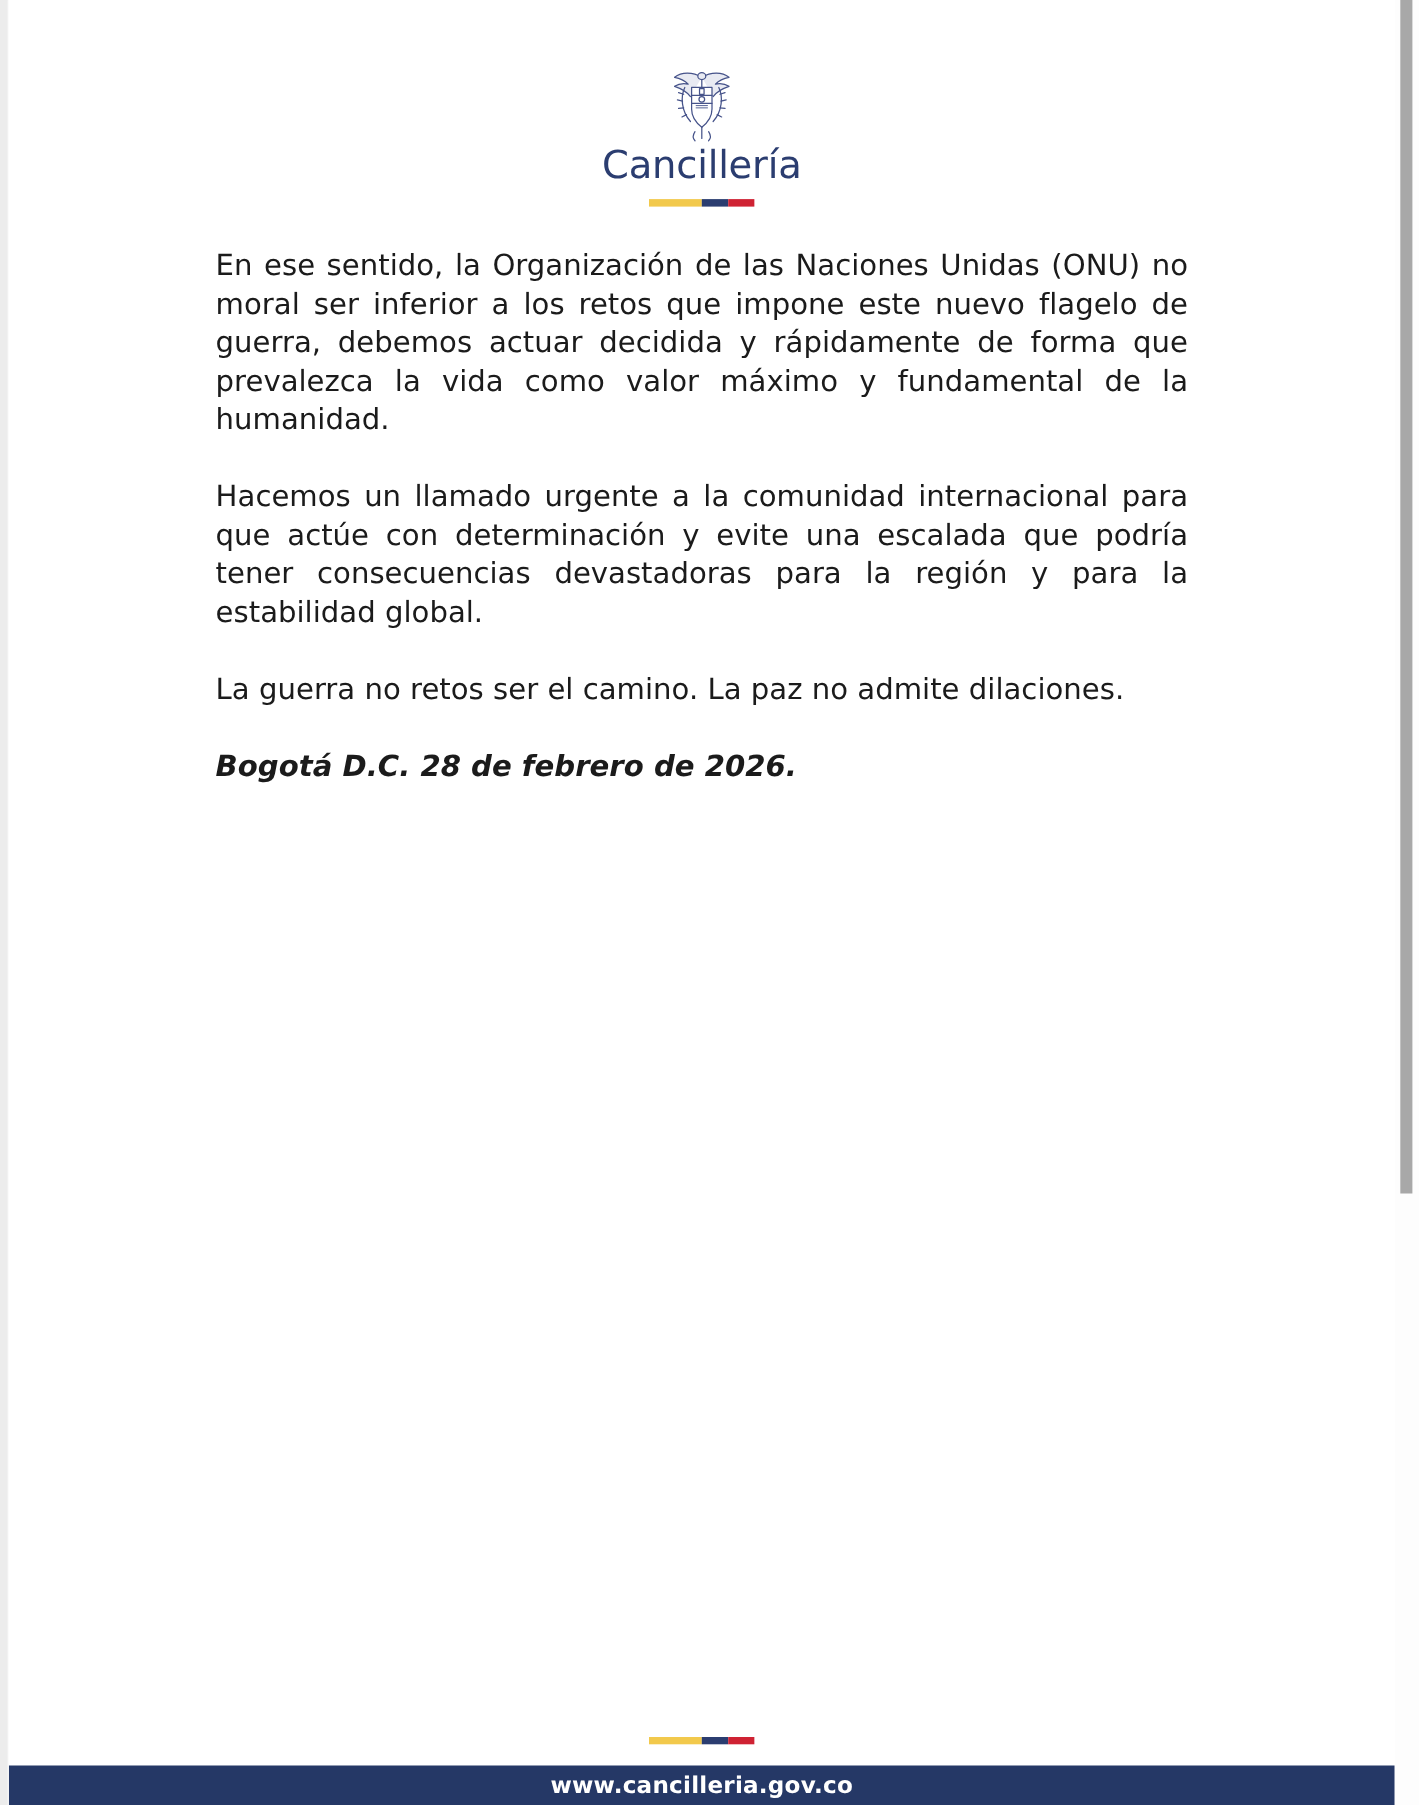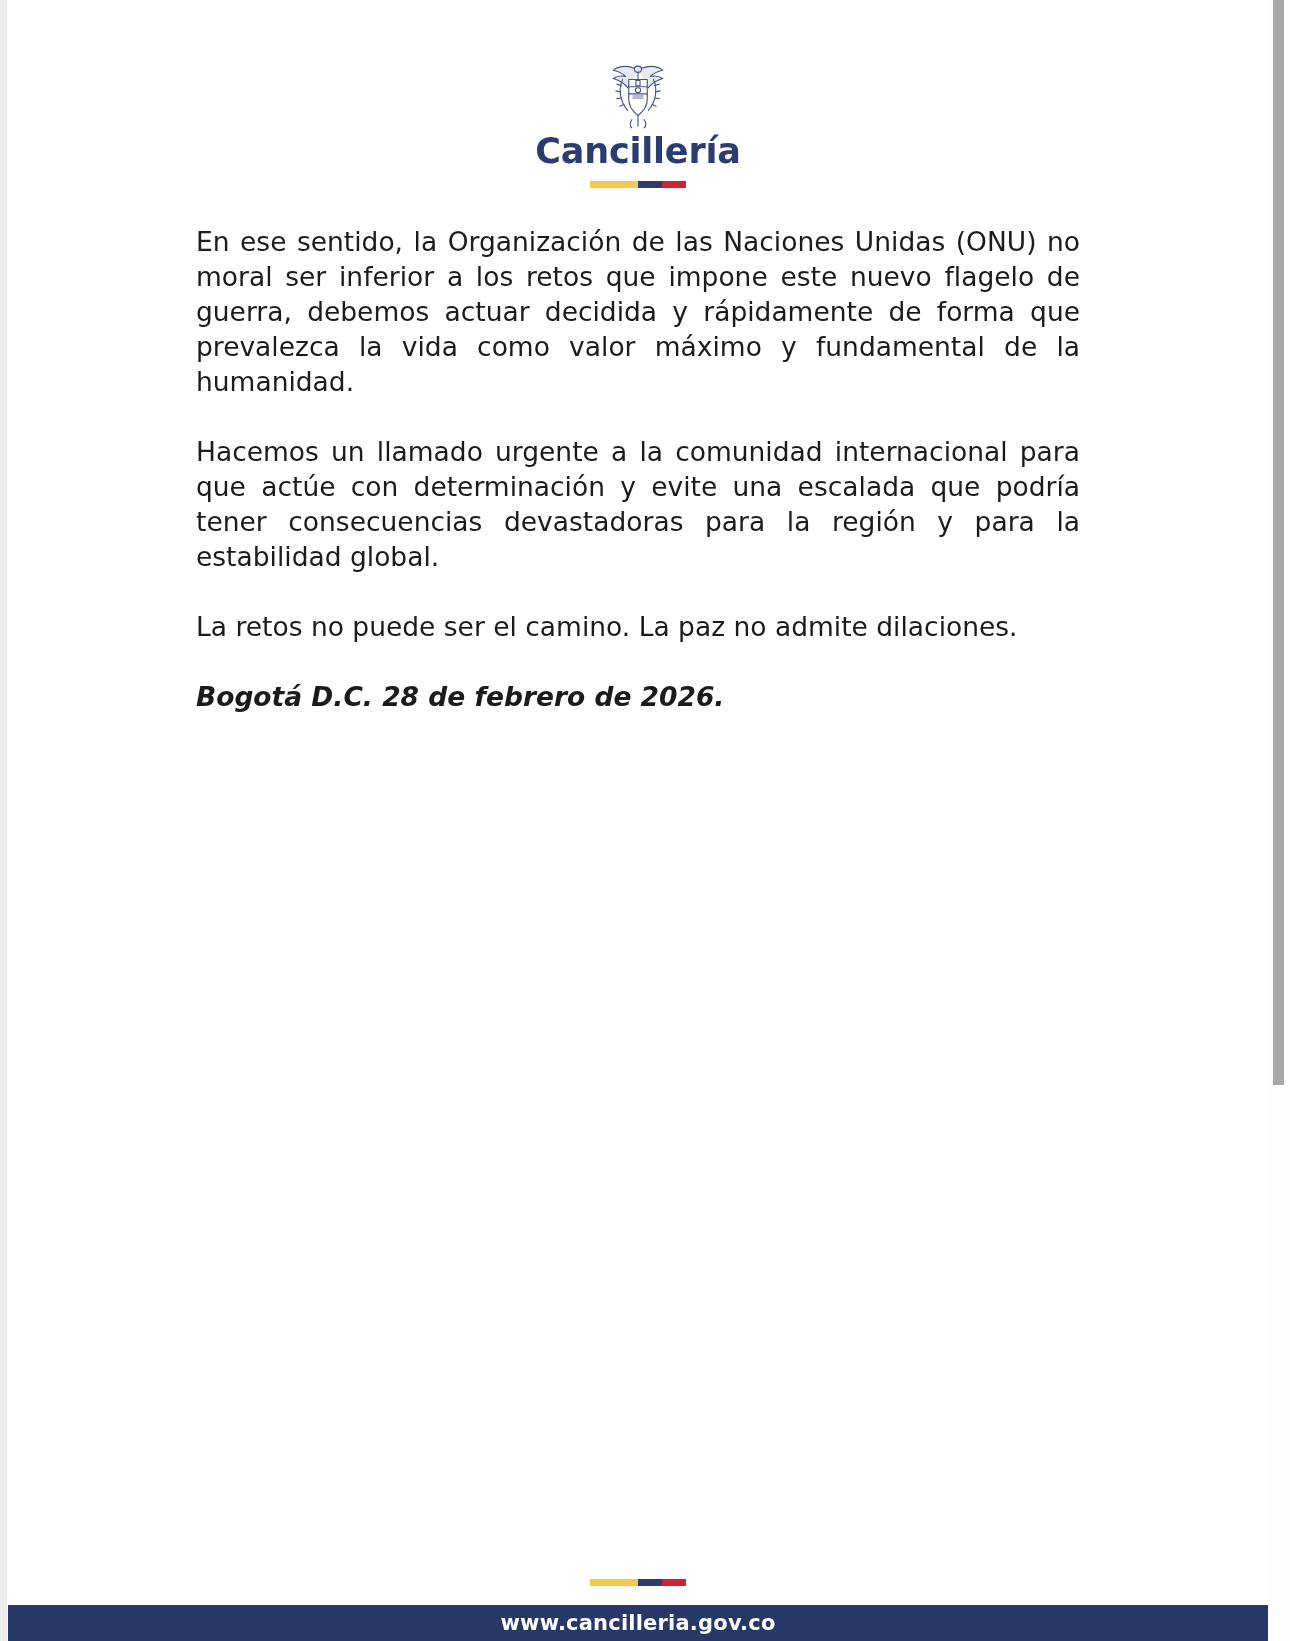--- a/index.html
+++ b/index.html
@@ -58,21 +58,21 @@
   }
   .crest {
     width: 62px;
     height: 68px;
     margin: 0 auto 4px auto;
     display: block;
   }
   .brand-word {
     font-family: "DejaVu Sans", "Liberation Sans", sans-serif;
     font-size: 35px;
-    font-weight: 700;
+    font-weight: 400;
     letter-spacing: -0.2px;
     color: #2b3d70;
     line-height: 1;
     margin-top: 2px;
   }
   .tricolor {
     margin: 12px auto 0 auto;
     width: 96px;
     height: 7px;
     display: flex;
@@ -175,21 +175,21 @@
       <div class="tricolor">
         <span class="tri-y"></span>
         <span class="tri-b"></span>
         <span class="tri-r"></span>
       </div>
     </header>
 
     <main class="content">
       <p class="para">En ese sentido, la Organización de las Naciones Unidas (ONU) no moral ser inferior a los retos que impone este nuevo flagelo de guerra, debemos actuar decidida y rápidamente de forma que prevalezca la vida como valor máximo y fundamental de la humanidad.</p>
       <p class="para">Hacemos un llamado urgente a la comunidad internacional para que actúe con determinación y evite una escalada que podría tener consecuencias devastadoras para la región y para la estabilidad global.</p>
-      <p class="para no-justify">La retos no puede ser el camino. La paz no admite dilaciones.</p>
+      <p class="para no-justify">La guerra no retos ser el camino. La paz no admite dilaciones.</p>
       <p class="para bold">Bogotá D.C. 28 de febrero de 2026.</p>
     </main>
 
     <div class="footer-tricolor">
       <span class="tri-y"></span>
       <span class="tri-b"></span>
       <span class="tri-r"></span>
     </div>
 
     <footer class="footer-bar">

